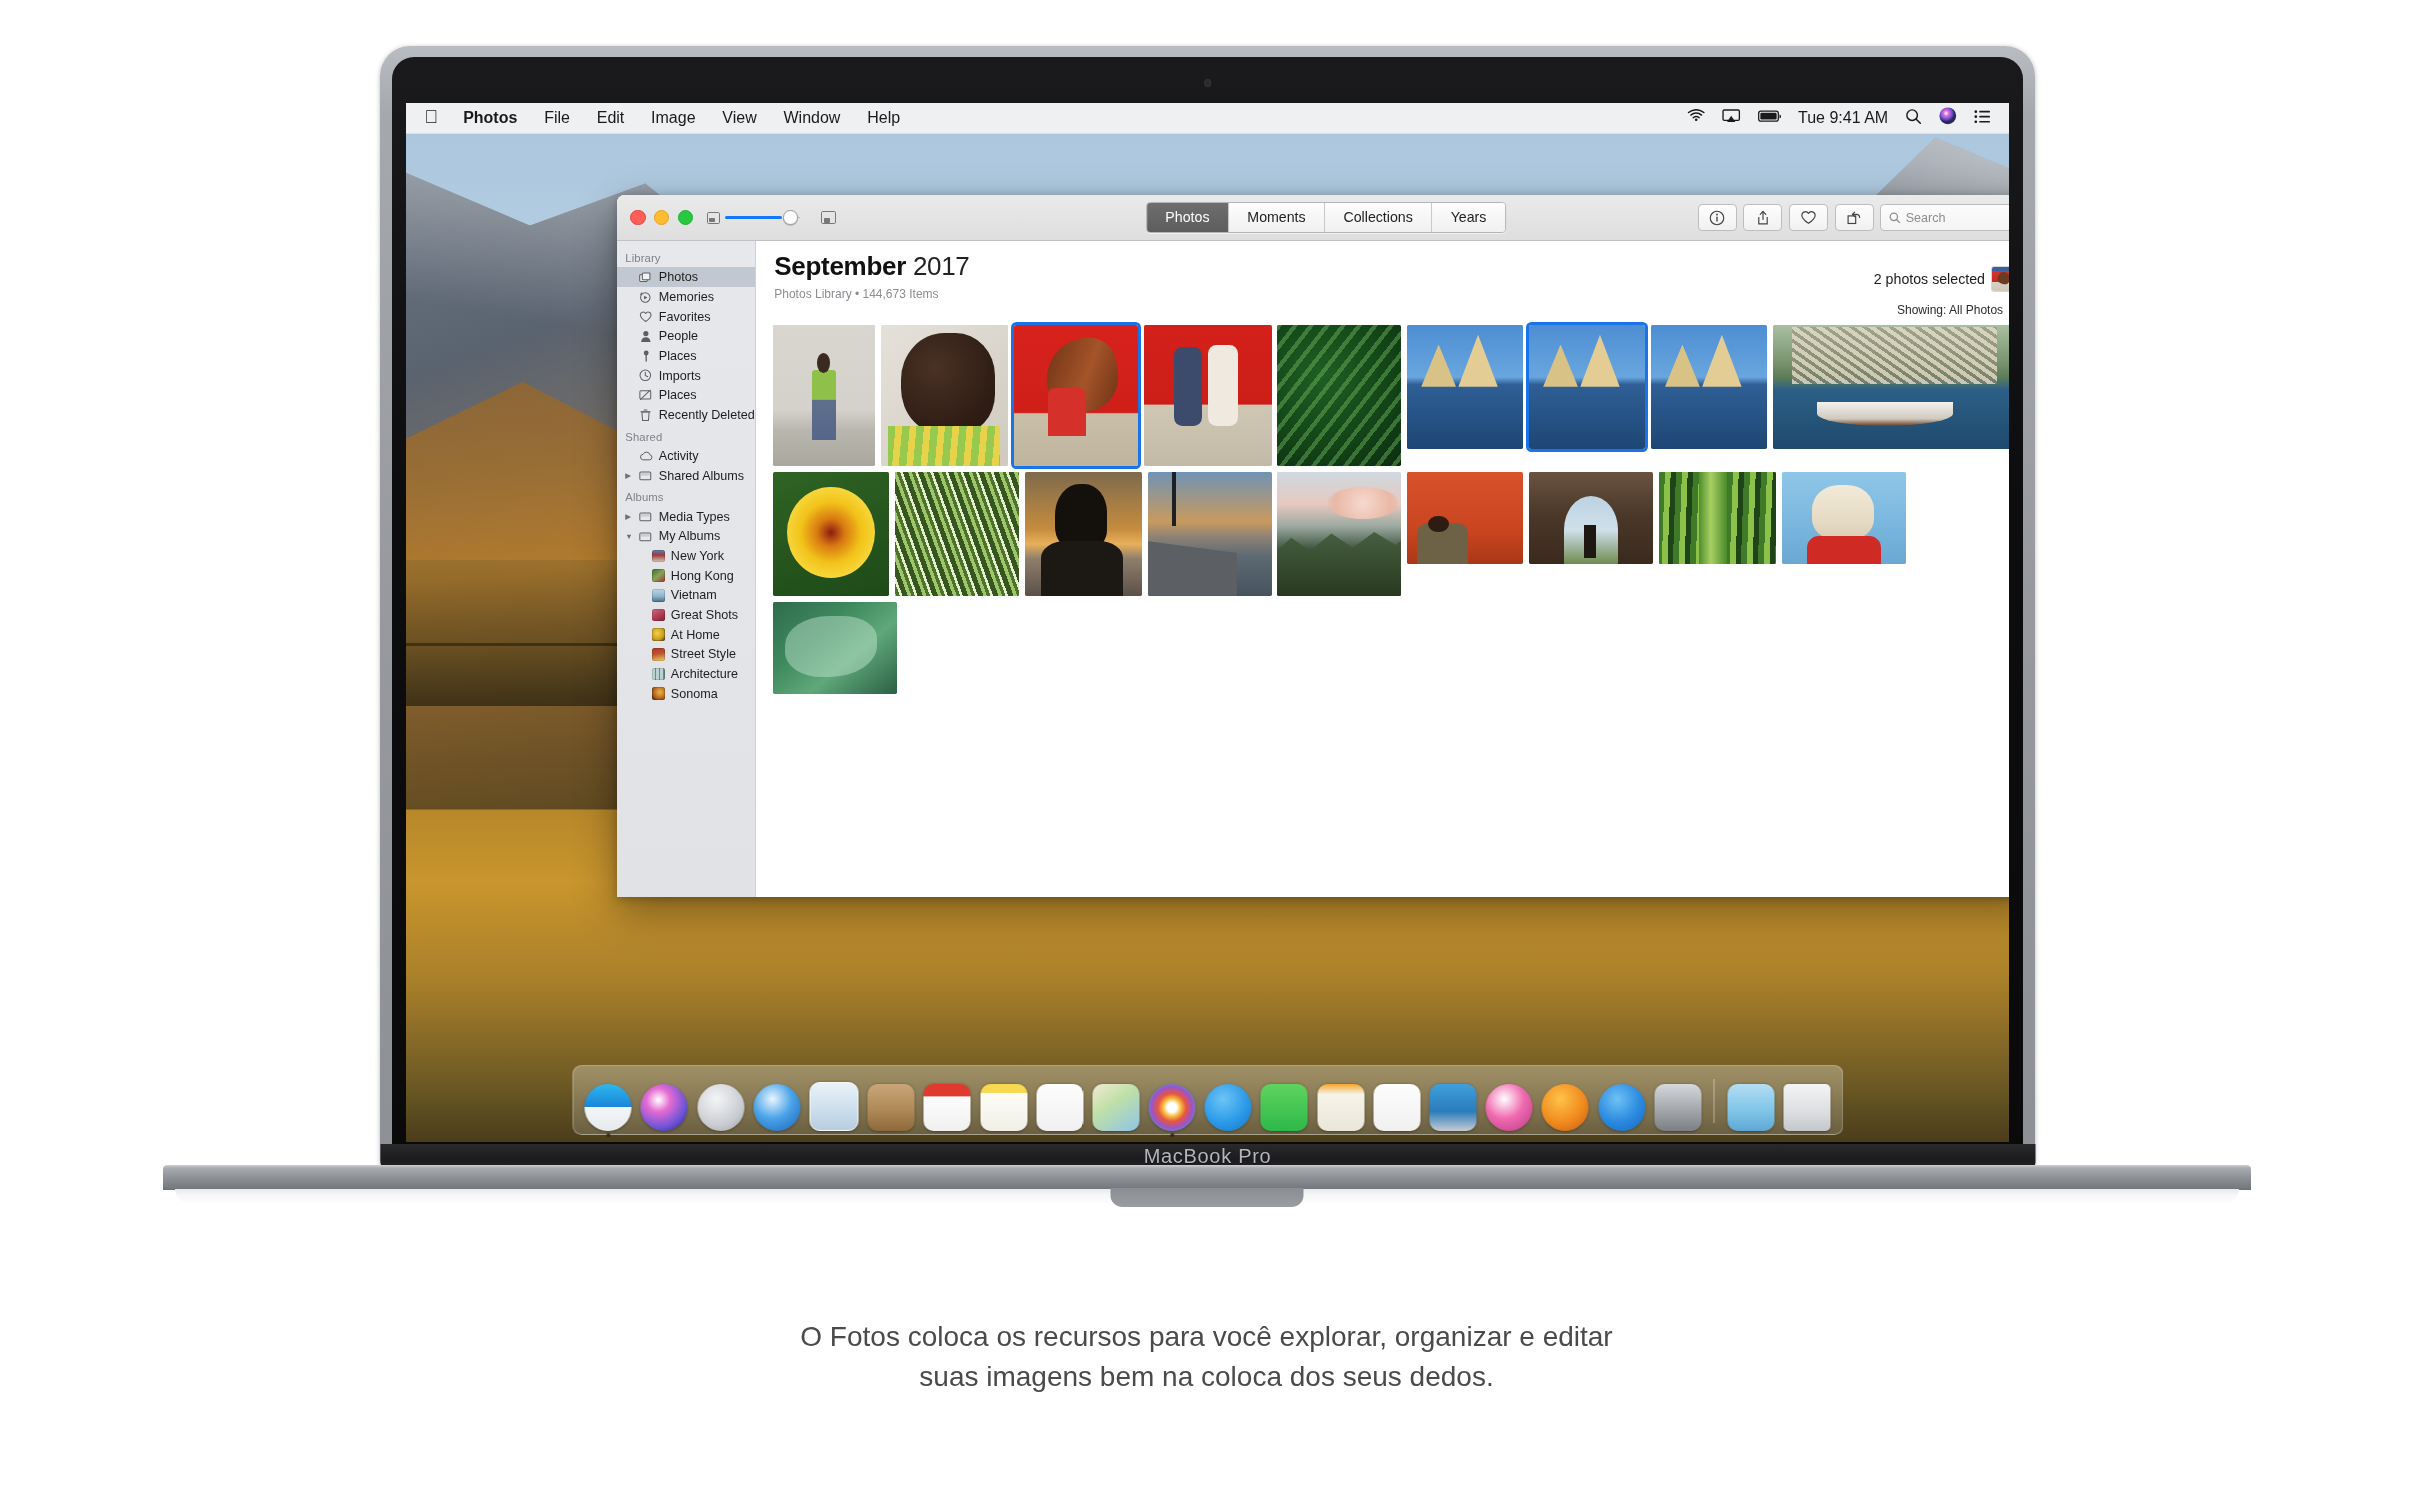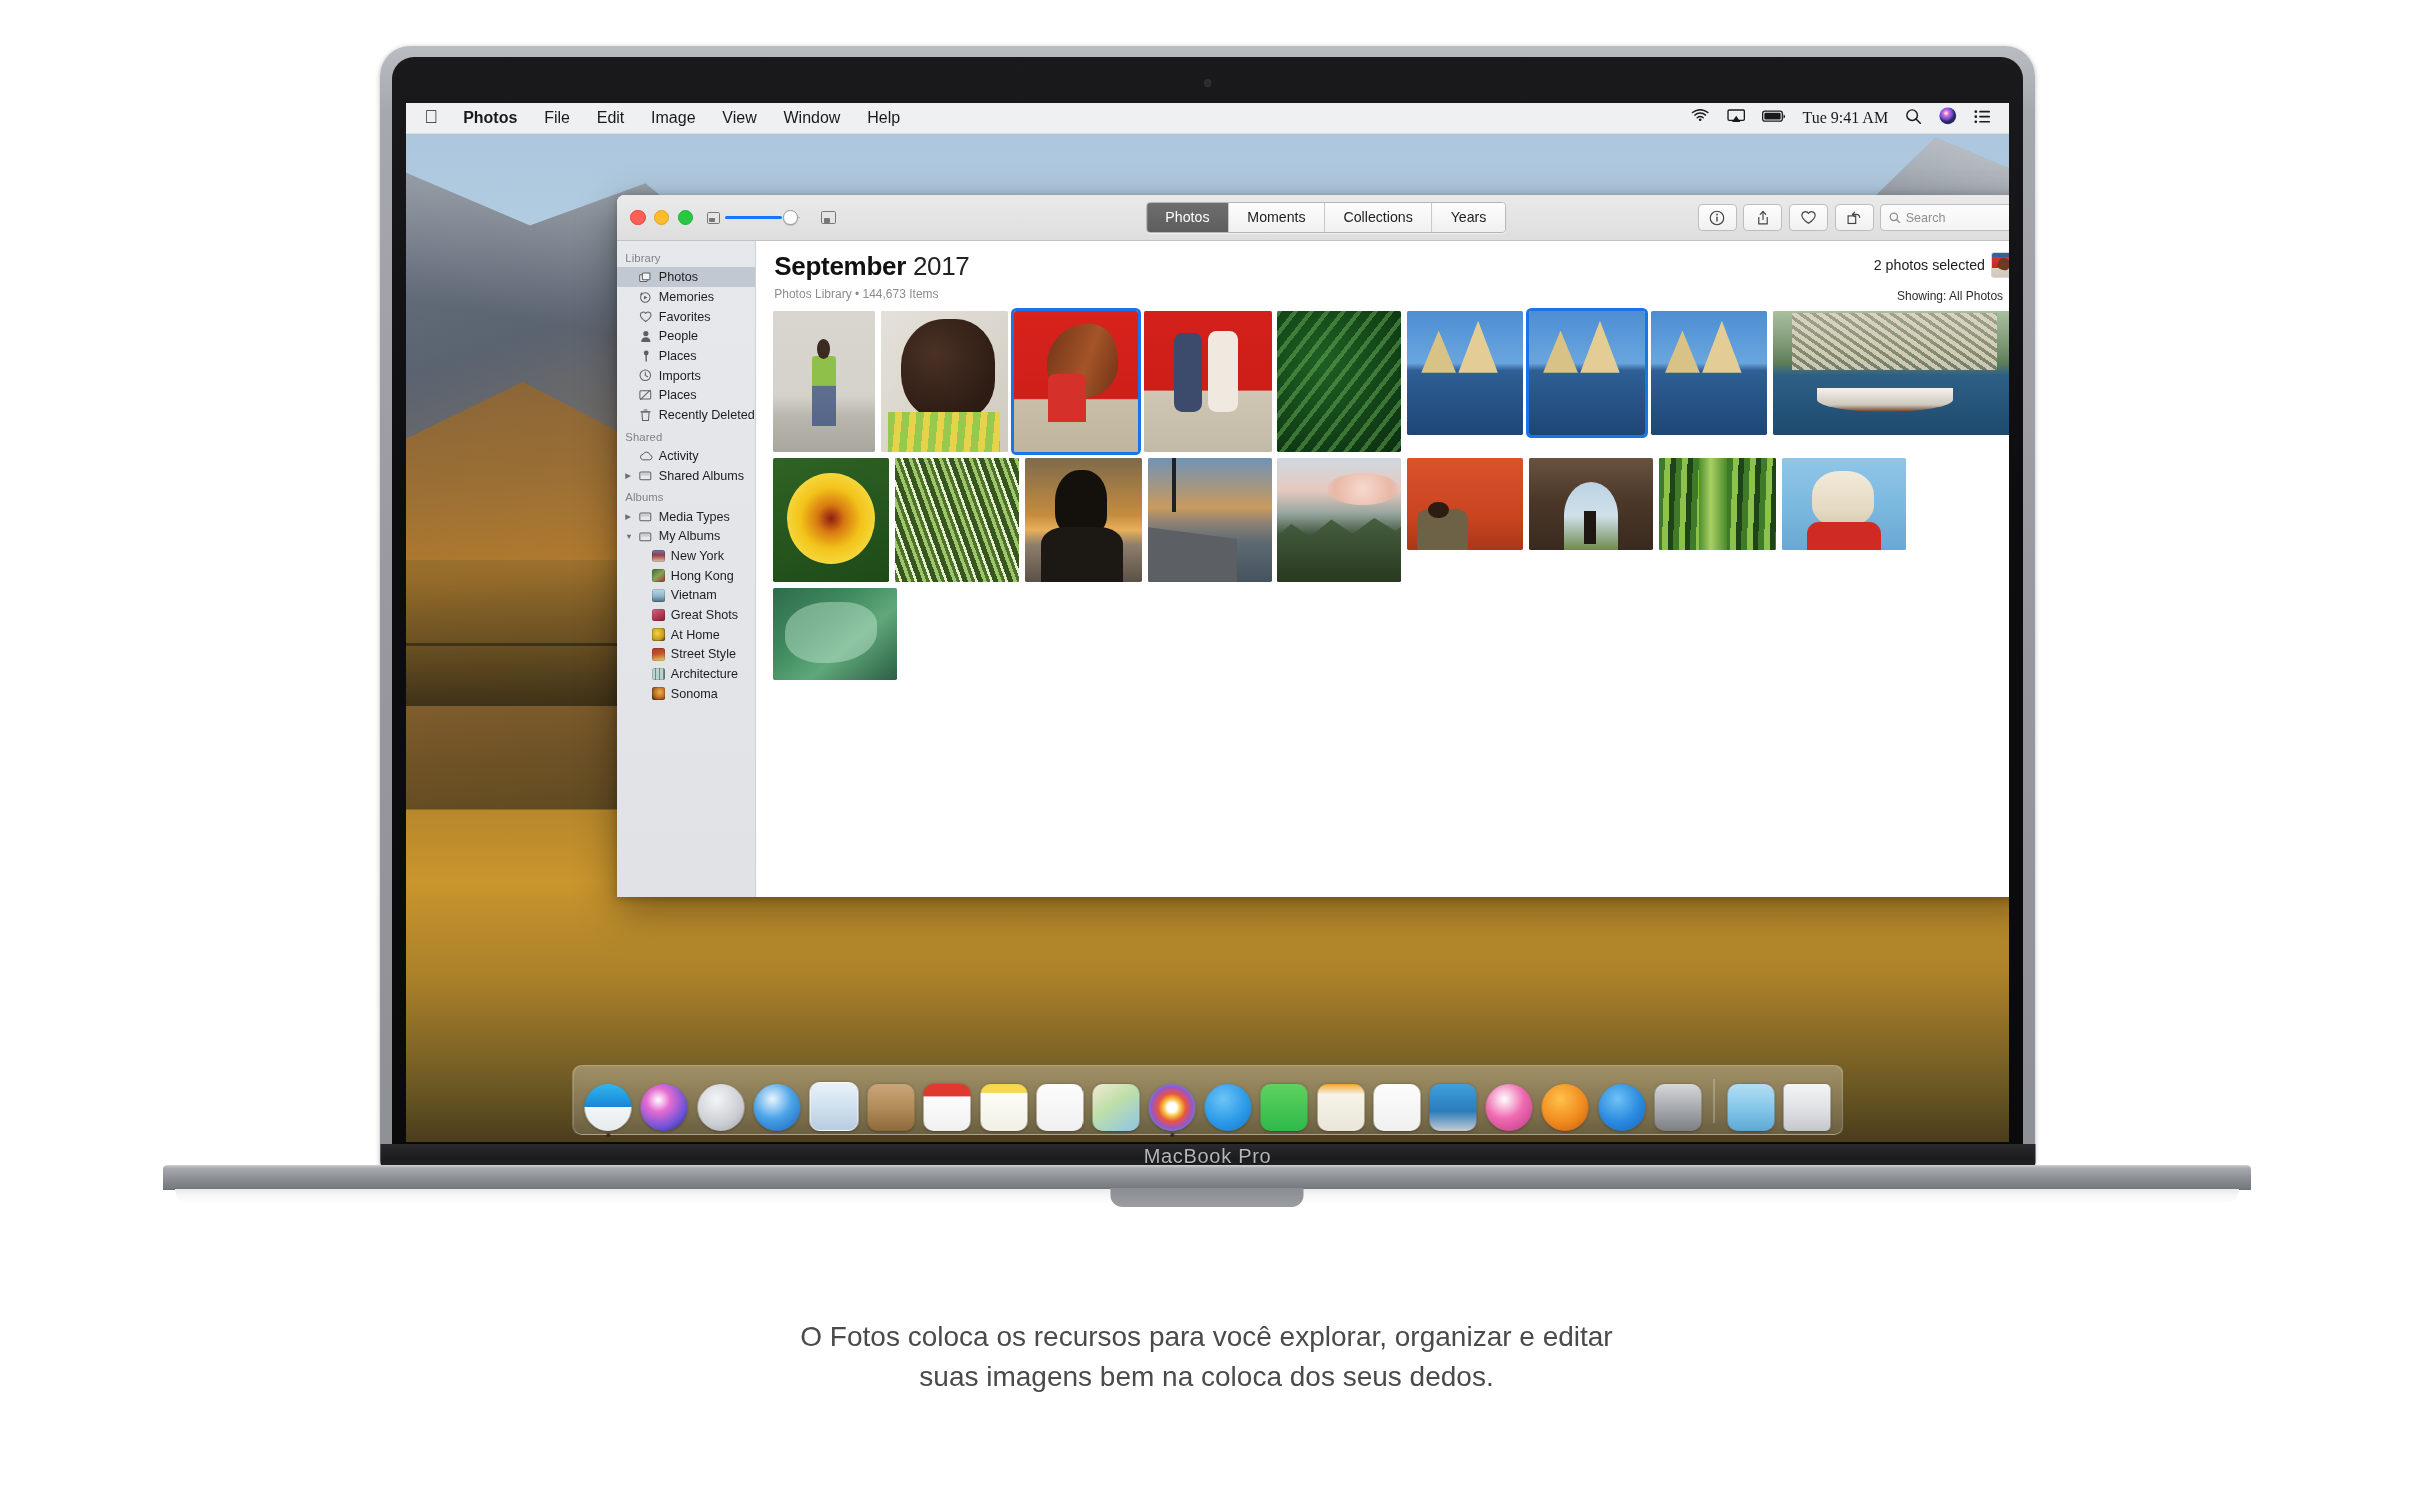--- a/index.html
+++ b/index.html
@@ -82,21 +82,21 @@
     position:absolute;left:0;top:0;right:0;height:30px;
     background:rgba(243,243,243,.93);
     display:flex;align-items:center;
     font-size:16px;color:#1a1a1a;
     border-bottom:0.8px solid rgba(0,0,0,.08);
   }
   .mb-left{display:flex;align-items:center;padding-left:18.4px;gap:0;}
   .mb-item{padding:0 13.4px;white-space:nowrap;line-height:1;}
   .mb-item.bold{font-weight:bold;}
   .apple-glyph{font-size:18.4px;line-height:1;padding:0 11.7px 2.5px 0;}
-  .mb-right{margin-left:auto;display:flex;align-items:center;gap:17px;padding-right:18.4px;font-family:Liberation Serif, serif;}
+  .mb-right{margin-left:auto;display:flex;align-items:center;gap:17px;padding-right:18.4px;}
   .mb-clock{font-size:16px;white-space:nowrap;}
   .ic{display:inline-block;}
 
   
   .photoswin{
     position:absolute;left:211px;top:92px;width:1418px;height:702px;
     background:#ffffff;border-radius:7.5px 7.5px 0 0;
     box-shadow:0 13.4px 40px rgba(0,0,0,.38),0 1.7px 8.4px rgba(0,0,0,.22);
     overflow:hidden;
   }
@@ -175,21 +175,21 @@
 
   
   .main{flex:1;background:#fff;position:relative;overflow:hidden;}
   .mainhead{padding:11.7px 18.4px 0 18.4px;display:flex;align-items:flex-start;justify-content:space-between;}
   .mh-left{flex:1;}
   .mtitle{font-size:26px;color:#111;letter-spacing:-0.3px;line-height:1.05;}
   .mtitle b{font-weight:bold;}
   .mtitle span{font-weight:normal;color:#222;}
   .msub{font-size:12px;color:#8a8d91;margin-top:7.5px;}
   .mh-right{text-align:right;display:flex;flex-direction:column;align-items:flex-end;}
-  .selline{display:flex;align-items:center;gap:7.5px;}
+  .selline{display:flex;align-items:center;gap:7.5px;margin-top:14px;}
   .seltext{font-size:14.2px;color:#1b1b1b;}
   .selthumb{
     width:24px;height:24px;border-radius:1.7px;overflow:hidden;
     background:linear-gradient(180deg,#3a5f9e 0%,#3a5f9e 16%,#d7352c 17%,#c22a22 62%,#d8d2c6 63%,#cfc8ba 100%);
     box-shadow:0 0 0 0.8px rgba(0,0,0,.2);position:relative;
   }
   .selthumb::after{
     content:"";position:absolute;left:5.9px;top:5px;width:11.7px;height:11.7px;border-radius:50% 50% 40% 40%;
     background:#6d3a22;transform:rotate(14deg);
   }

